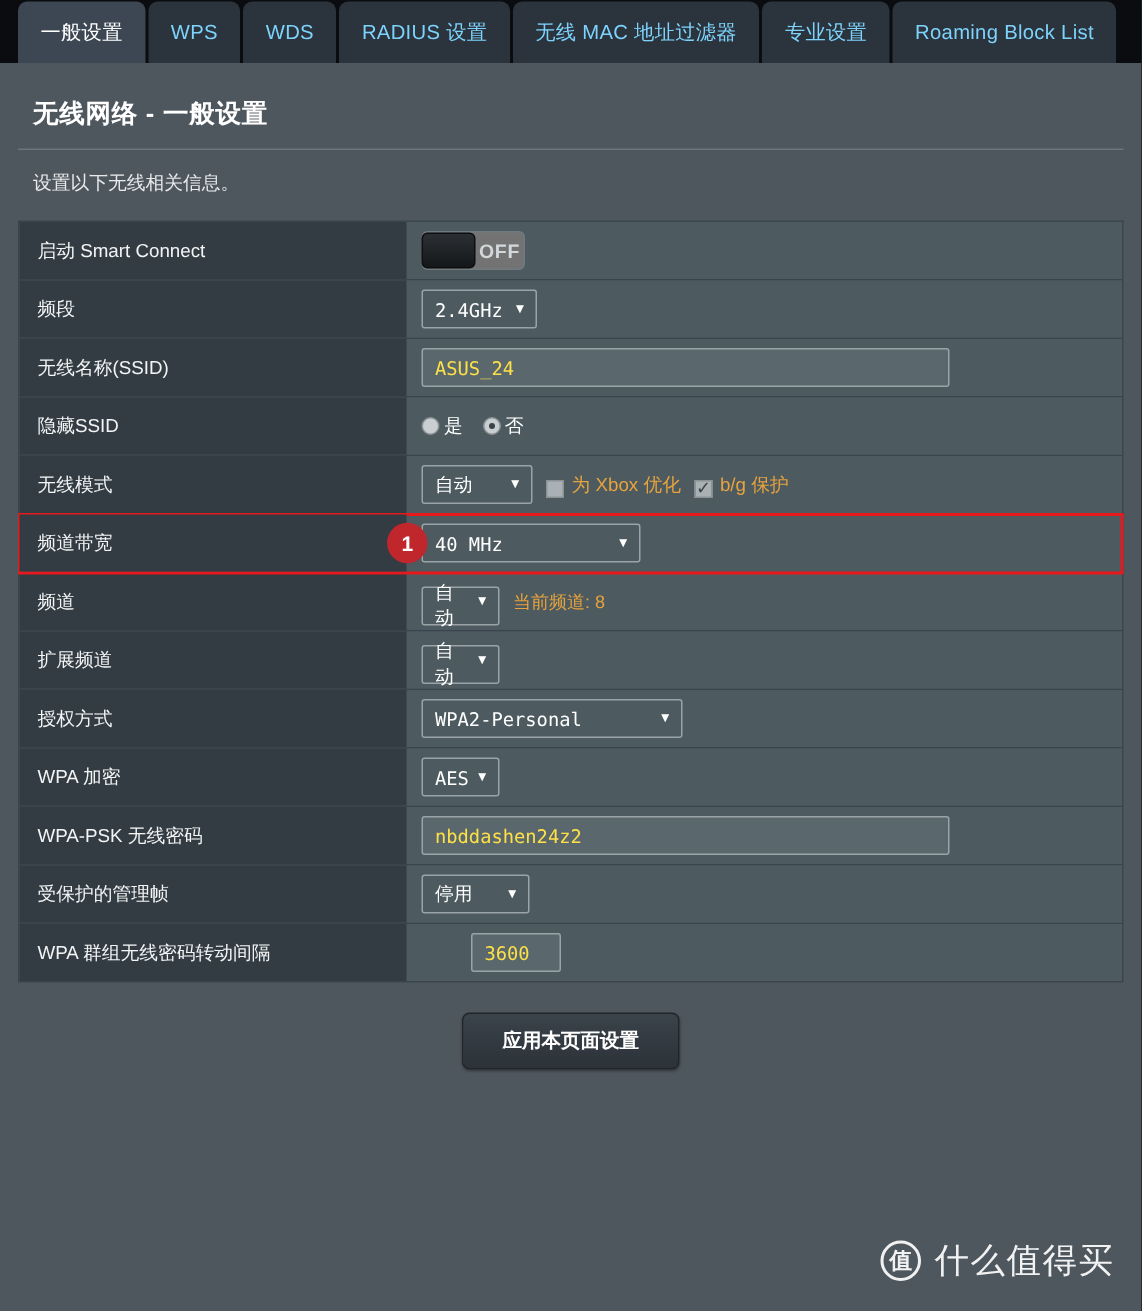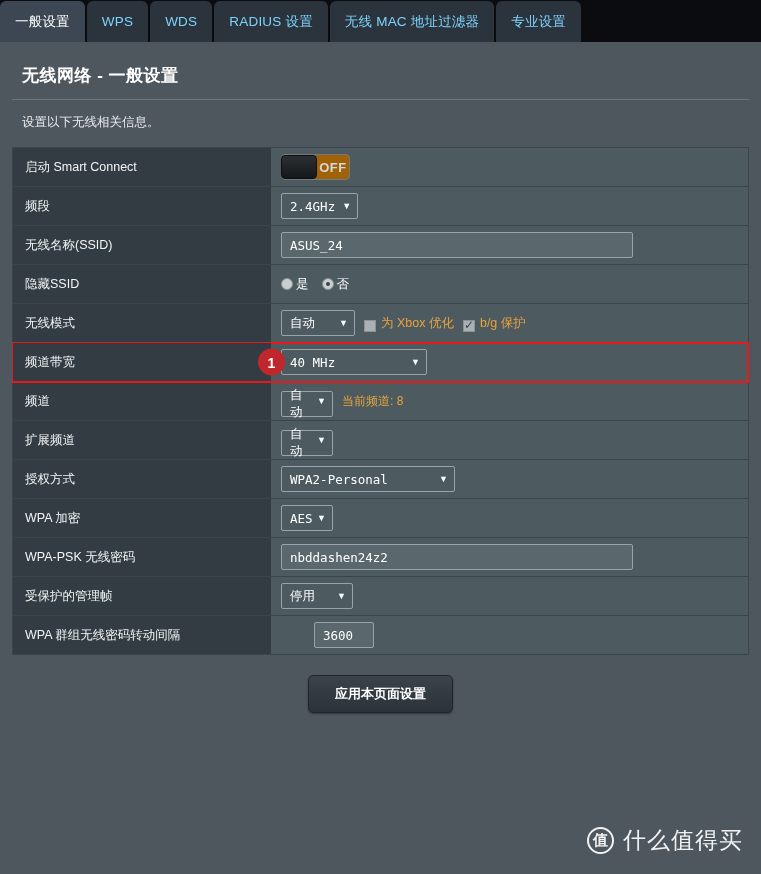--- a/index.html
+++ b/index.html
@@ -15,21 +15,21 @@
     background: #4f575e;
   }
 
   
   .tabbar {
     position: relative;
     height: 42px;
     background: #0a0c10;
     display: flex;
     align-items: flex-end;
-    padding-left: 0px;
+    padding-left: 12px;
   }
   .tab {
     height: 41px;
     display: flex;
     align-items: center;
     justify-content: center;
     padding: 0 15px;
     font-size: 13.5px;
     color: #7dd3fc;
     background: #2b333c;
@@ -120,21 +120,21 @@
     display: flex;
     align-items: center;
     justify-content: center;
     z-index: 5;
   }
 
   
   .toggle {
     width: 69px; height: 26px;
     border-radius: 4px;
-    background: #a16207;
+    background: #737373;
     border: 1px solid #707a80;
     display: flex;
     align-items: center;
     cursor: pointer;
     position: relative;
   }
   .toggle .knob {
     width: 36px; height: 24px;
     border-radius: 4px;
     background: linear-gradient(#2b2f33, #15181a);
@@ -177,21 +177,21 @@
     line-height: 1;
   }
   .selwrap.cn .fakeselect {
     font-family: "Liberation Sans", "DejaVu Sans", sans-serif;
     font-size: 12.5px;
   }
 
   input.ui {
     background: #5a686d;
     border: 1px solid #9aa3a7;
-    color: #ffffff;
+    color: #fde047;
     font-family: "DejaVu Sans Mono", "Liberation Mono", monospace;
     font-size: 12.5px;
     height: 26px;
     padding: 0 8px;
     border-radius: 2px;
   }
 
   .radio-group { display: flex; align-items: center; gap: 4px; }
   .radio-item { display: flex; align-items: center; gap: 3px; cursor: pointer; }
   .radio {
@@ -292,20 +292,23 @@
         <span>WDS</span>
       </div>
     <div class="tab">
         <span>RADIUS 设置</span>
       </div>
     <div class="tab">
         <span>无线 MAC 地址过滤器</span>
       </div>
     <div class="tab">
         <span>专业设置</span>
+      </div>
+    <div class="tab">
+        <span>Roaming Block List</span>
       </div>
     <div class="spacer"></div>
   </div>
 
   <div class="content">
 
     <div class="page-title">无线网络 - 一般设置</div>
     <div class="title-rule"></div>
     <div class="page-desc">设置以下无线相关信息。</div>
 

